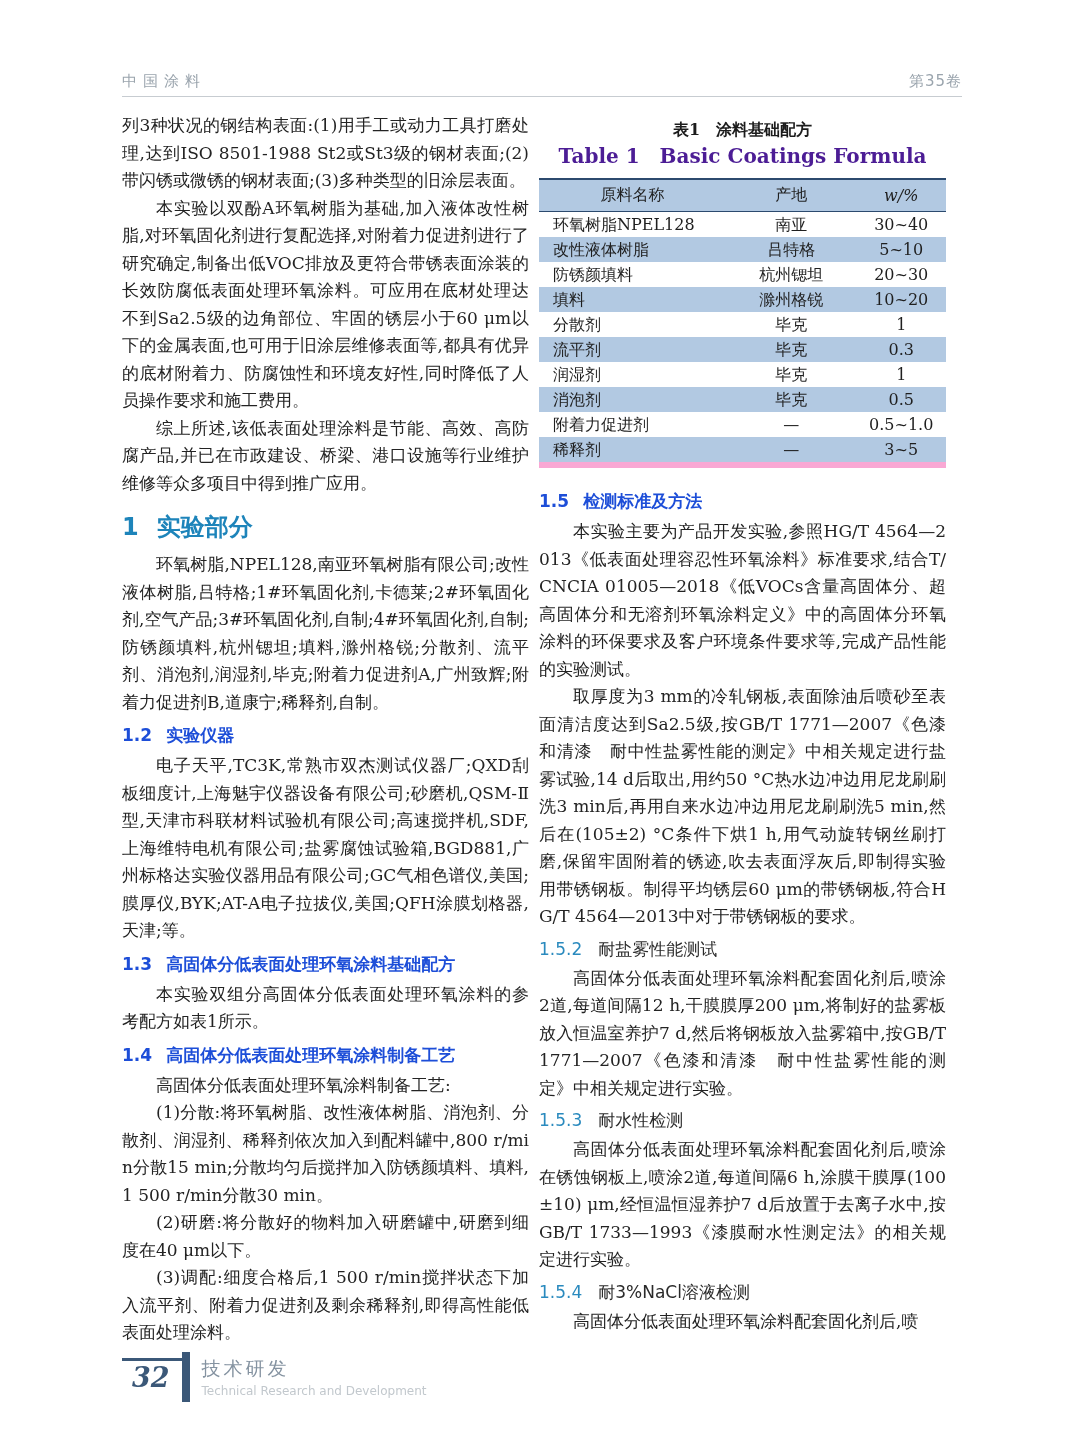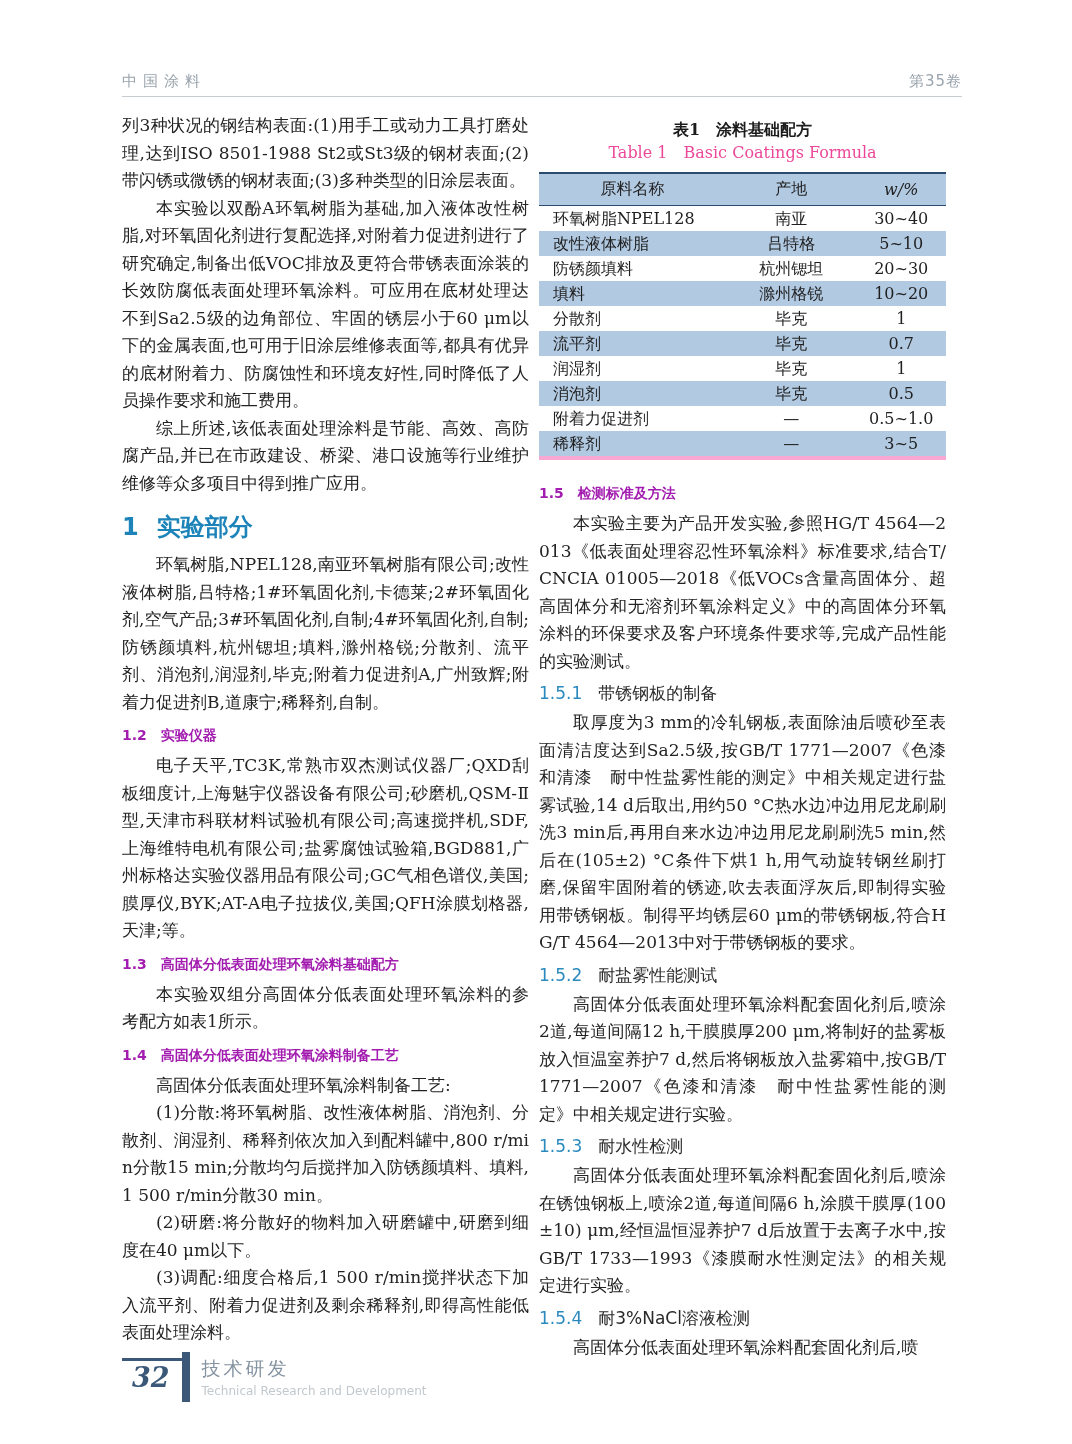--- a/index.html
+++ b/index.html
@@ -38,45 +38,45 @@
   
   .h1{
     margin:14px 0 8px 0;
     font-family:"DejaVu Sans","Liberation Sans",sans-serif;
     font-weight:bold;font-size:24px;color:#1d84ba;
   }
   .h1 .num{margin-right:18px;}
   .h2{
     margin:6px 0 4px 0;
     font-family:"DejaVu Sans","Liberation Sans",sans-serif;
-    font-weight:bold;font-size:14px;color:#a21caf;
+    font-weight:bold;font-size:17px;color:#1d4ed8;
     line-height:26px;
   }
   .h2 .num{margin-right:14px;}
   .h3{
     margin:5px 0 3px 0;
     font-family:"DejaVu Sans","Liberation Sans",sans-serif;
     font-weight:normal;font-size:17px;color:#2a2a2a;
     line-height:26px;
   }
   .h3 .num{color:#2a8abe;margin-right:16px;}
   
   .tbl-caption{
     text-align:center;font-weight:bold;
     font-size:16px;margin:8px 0 2px 0;color:#1c1c1c;
   }
   .tbl-caption-en{
-    text-align:center;font-weight:normal;
-    font-size:16px;margin:0 0 8px 0;color:#ec4899;
+    text-align:center;font-weight:bold;
+    font-size:20px;margin:0 0 8px 0;color:#4c1d95;
   }
   table.formula{
     width:100%;border-collapse:collapse;
     font-size:16px;color:#1f1f1f;
     border-top:2px solid #2c4a6e;
-    border-bottom:4px solid #f9a8d4;
+    border-bottom:6px solid #f9a8d4;
   }
   table.formula th{
     background:#b2c9e2;
     font-weight:normal;
     border-bottom:1px solid #2c4a6e;
     padding:5px 4px;
     text-align:center;
   }
   table.formula th.ital{font-style:italic;font-family:"DejaVu Serif","Liberation Serif",serif;}
   table.formula td{
@@ -195,21 +195,21 @@
             <td>10~20</td>
           </tr>
           <tr>
             <td class="name">分散剂</td>
             <td>毕克</td>
             <td>1</td>
           </tr>
           <tr>
             <td class="name">流平剂</td>
             <td>毕克</td>
-            <td>0.7</td>
+            <td>0.3</td>
           </tr>
           <tr>
             <td class="name">润湿剂</td>
             <td>毕克</td>
             <td>1</td>
           </tr>
           <tr>
             <td class="name">消泡剂</td>
             <td>毕克</td>
             <td>0.5</td>
@@ -227,23 +227,20 @@
         </tbody>
       </table>
 
       <div style="height:14px"></div>
 
       <div class="h2">
         <span class="num">1.5</span><span>检测标准及方法</span>
       </div>
       <p class="indent">本实验主要为产品开发实验,参照HG/T 4564—2013《低表面处理容忍性环氧涂料》标准要求,结合T/CNCIA 01005—2018《低VOCs含量高固体分、超高固体分和无溶剂环氧涂料定义》中的高固体分环氧涂料的环保要求及客户环境条件要求等,完成产品性能的实验测试。</p>
 
-      <div class="h3">
-        <span class="num">1.5.1</span><span>带锈钢板的制备</span>
-      </div>
       <p class="indent">取厚度为3 mm的冷轧钢板,表面除油后喷砂至表面清洁度达到Sa2.5级,按GB/T 1771—2007《色漆和清漆　耐中性盐雾性能的测定》中相关规定进行盐雾试验,14 d后取出,用约50 °C热水边冲边用尼龙刷刷洗3 min后,再用自来水边冲边用尼龙刷刷洗5 min,然后在(105±2) °C条件下烘1 h,用气动旋转钢丝刷打磨,保留牢固附着的锈迹,吹去表面浮灰后,即制得实验用带锈钢板。制得平均锈层60 μm的带锈钢板,符合HG/T 4564—2013中对于带锈钢板的要求。</p>
 
       <div class="h3">
         <span class="num">1.5.2</span><span>耐盐雾性能测试</span>
       </div>
       <p class="indent">高固体分低表面处理环氧涂料配套固化剂后,喷涂2道,每道间隔12 h,干膜膜厚200 μm,将制好的盐雾板放入恒温室养护7 d,然后将钢板放入盐雾箱中,按GB/T 1771—2007《色漆和清漆　耐中性盐雾性能的测定》中相关规定进行实验。</p>
 
       <div class="h3">
         <span class="num">1.5.3</span><span>耐水性检测</span>
       </div>

